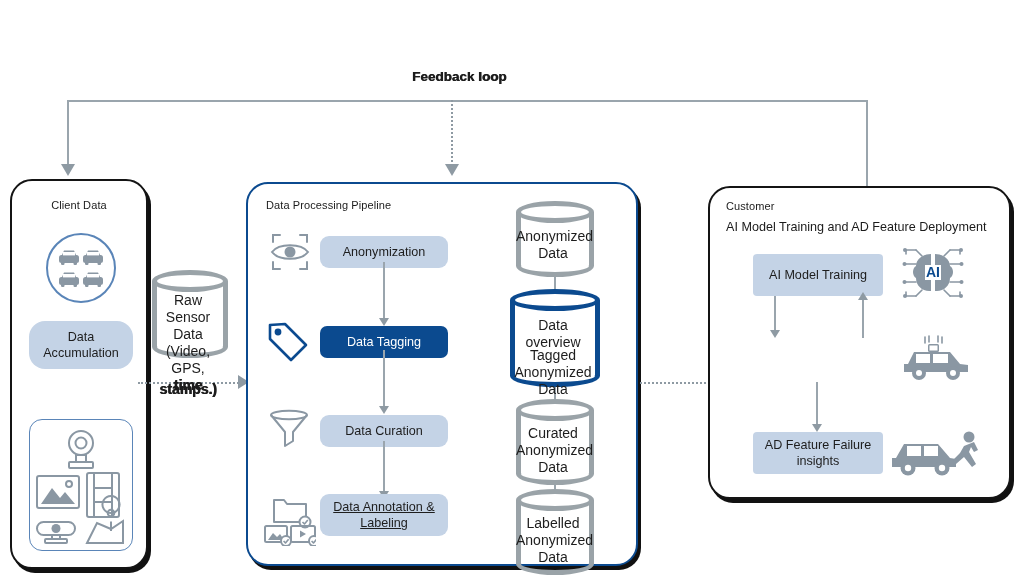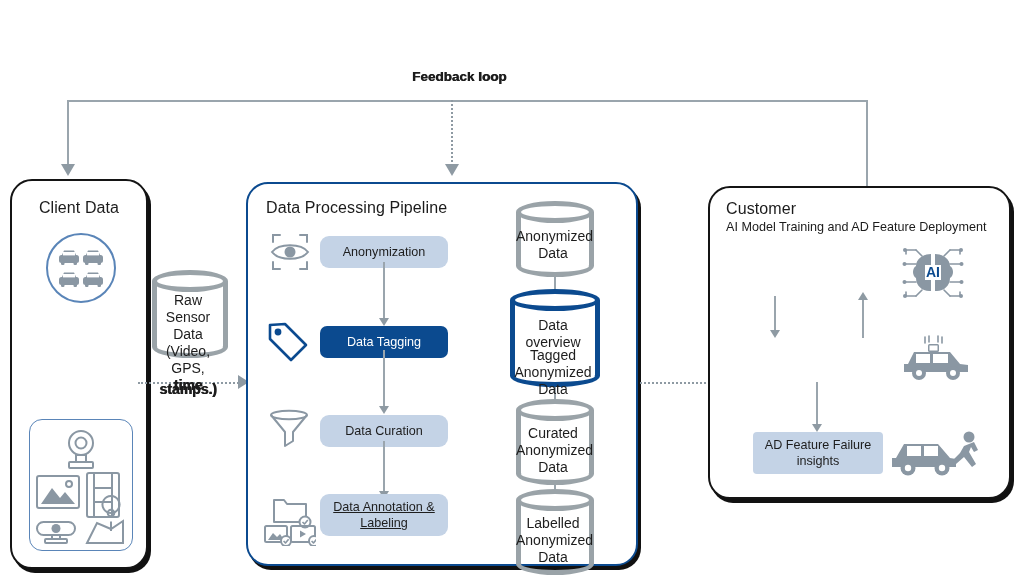--- a/index.html
+++ b/index.html
@@ -18,21 +18,21 @@
     background:#ffffff;
     border-radius:22px;
     box-shadow:3px 4px 0 0 #111111;
     box-sizing:border-box;
   }
   .panel.dark{border:2.5px solid #141414;}
   .panel.blue{border:2.5px solid #0b4a8f;}
 
   .panel-title{
     position:absolute;
-    font-size:16px;
+    font-size:11px;
     color:#1b1b1b;
     font-weight:400;
     letter-spacing:.1px;
     white-space:nowrap;
   }
   .panel-sub{
     position:absolute;
     font-size:12.6px;
     color:#1b1b1b;
     white-space:nowrap;
@@ -167,20 +167,21 @@
             <rect x="0" y="6" width="20" height="8" rx="2.5"></rect>
             <path d="M3 6 L5 1.5 L15 1.5 L17 6 Z"></path>
             <rect x="2" y="13" width="3.5" height="3" rx="1.2"></rect>
             <rect x="14.5" y="13" width="3.5" height="3" rx="1.2"></rect>
             <rect x="4" y="3" width="12" height="3.4" fill="#ffffff"></rect>
           </g>
         </g>
       </svg>
     </div>
 
+    <div class="chip round" style="left:17px;top:140px;width:104px;height:48px;">Data Accumulation</div>
 
     <div class="media-box" style="left:17px;top:238px;width:104px;height:132px;">
       <svg width="100" height="128" viewBox="0 0 100 128" style="position:absolute;left:1px;top:1px;">
         <g fill="none" stroke="#8a97a3" stroke-width="2">
 
           <g>
             <circle cx="50" cy="22" r="12"></circle>
             <circle cx="50" cy="22" r="5.5"></circle>
             <rect x="45" y="34" width="10" height="7"></rect>
             <rect x="38" y="41" width="24" height="6" rx="1"></rect>
@@ -359,20 +360,21 @@
   </div>
 
   <div class="dotted" style="left:640px;top:346px;width:78px;"></div>
   <div class="arrowhead ah-right" style="left:712px;top:339px;"></div>
 
   <div class="panel dark" style="left:708px;top:150px;width:303px;height:313px;">
 
     <div class="panel-title" style="left:16px;top:12px;">Customer</div>
     <div class="panel-sub" style="left:16px;top:32px;">AI Model Training and AD Feature Deployment</div>
 
+    <div class="chip sq" style="left:43px;top:66px;width:130px;height:42px;">AI Model Training</div>
 
     <span class="icon" style="left:192px;top:56px;">
       <svg width="62" height="58" viewBox="0 0 62 58">
         <g fill="none" stroke="#8a97a3" stroke-width="1.6" stroke-linecap="round">
           <path d="M4 10 L4 6 L14 6"></path>
             <path d="M58 10 L58 6 L48 6"></path>
           <path d="M4 48 L4 52 L14 52"></path>
             <path d="M58 48 L58 52 L48 52"></path>
           <path d="M2 20 L14 20"></path>
             <path d="M60 20 L48 20"></path>

